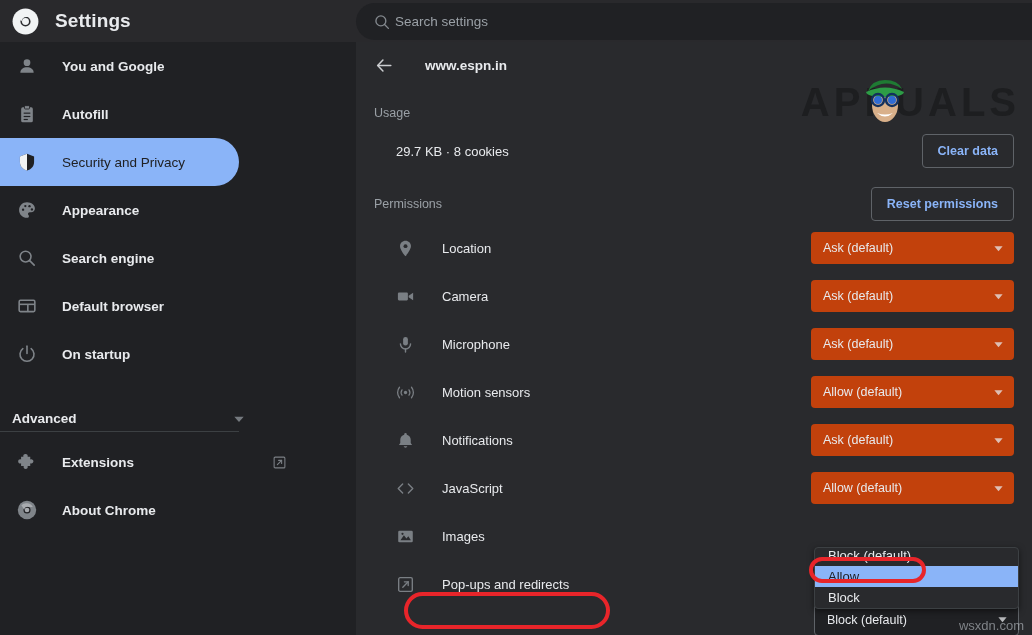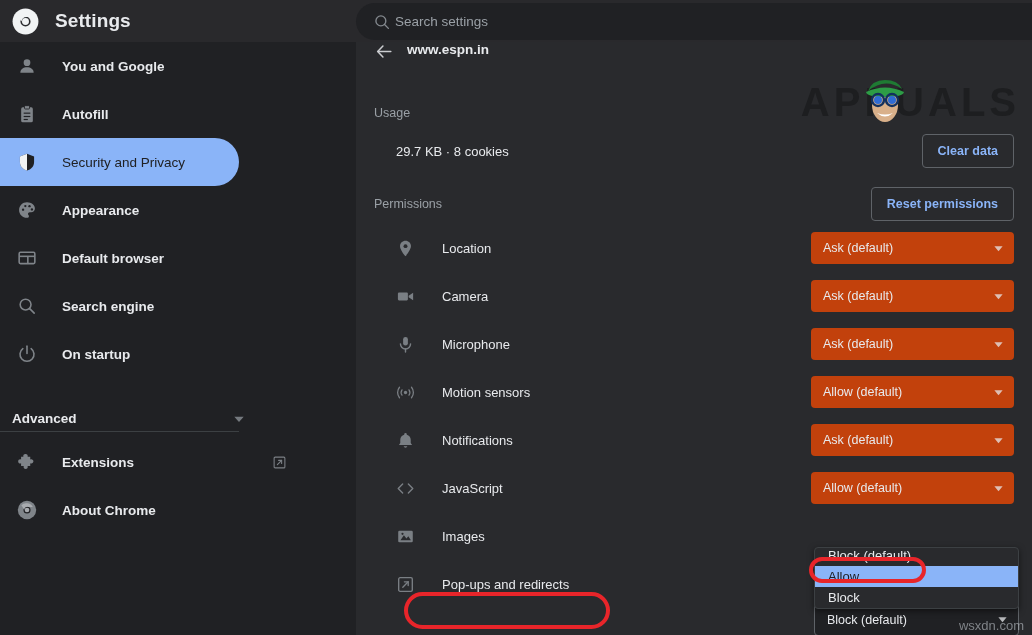--- a/index.html
+++ b/index.html
@@ -67,21 +67,21 @@
     width: 239px; height: 1px; background: #3c4043; margin: 5px 0 6px 0;
   }
   .nav-item .ext-link { margin-left: 113px; width: 15px; height: 15px; opacity: .75; }
 
   
   .main {
     position: absolute; left: 356px; top: 42px; width: 676px; height: 593px;
     background: #292a2d; overflow: hidden;
   }
   .sitehead {
-    display: flex; height: 46px; padding-left: 19px; gap: 13px;
+    display: flex; align-items: center; height: 46px; padding-left: 19px; gap: 31px;
   }
   .back-arrow { width: 19px; height: 19px; opacity: .85; cursor: pointer; }
   .site-url { font-size: 13.5px; font-weight: 700; color: #e8eaed; }
 
   .section-label {
     color: #9aa0a6; font-size: 12.5px; padding-left: 18px; padding-top: 18px;
   }
   .usage-row {
     display: flex; align-items: center; justify-content: space-between;
     padding: 0 18px 0 40px; height: 50px; margin-top: 6px;
@@ -217,33 +217,33 @@
         <circle cx="7.3" cy="11.6" r="1.4" fill="#202124"></circle>
         <circle cx="10" cy="7.3" r="1.4" fill="#202124"></circle>
         <circle cx="15" cy="7.4" r="1.4" fill="#202124"></circle>
         <circle cx="17.9" cy="11.3" r="1.4" fill="#202124"></circle>
       </svg>
       <span>Appearance</span>
     </div>
 
     <div class="nav-item">
       <svg class="ni-icon" viewBox="0 0 24 24">
+        <circle cx="10.3" cy="10.3" r="6.5" fill="none" stroke="#9aa0a6" stroke-width="1.9"></circle>
+        <line x1="15.2" y1="15.2" x2="20.6" y2="20.6" stroke="#9aa0a6" stroke-width="1.9" stroke-linecap="round"></line>
+      </svg>
+      <span>Search engine</span>
+    </div>
+
+    <div class="nav-item">
+      <svg class="ni-icon" viewBox="0 0 24 24">
         <rect x="2.6" y="5.2" width="18.8" height="13.6" rx="1.6" fill="none" stroke="#9aa0a6" stroke-width="1.9"></rect>
         <line x1="2.6" y1="10" x2="21.4" y2="10" stroke="#9aa0a6" stroke-width="1.9"></line>
         <line x1="13" y1="10" x2="13" y2="18.8" stroke="#9aa0a6" stroke-width="1.9"></line>
       </svg>
       <span>Default browser</span>
-    </div>
-
-    <div class="nav-item">
-      <svg class="ni-icon" viewBox="0 0 24 24">
-        <circle cx="10.3" cy="10.3" r="6.5" fill="none" stroke="#9aa0a6" stroke-width="1.9"></circle>
-        <line x1="15.2" y1="15.2" x2="20.6" y2="20.6" stroke="#9aa0a6" stroke-width="1.9" stroke-linecap="round"></line>
-      </svg>
-      <span>Search engine</span>
     </div>
 
     <div class="nav-item">
       <svg class="ni-icon" viewBox="0 0 24 24">
         <path d="M7 5.6a8.4 8.4 0 1 0 10 0" fill="none" stroke="#9aa0a6" stroke-width="1.9" stroke-linecap="round"></path>
         <line x1="12" y1="2.6" x2="12" y2="11.4" stroke="#9aa0a6" stroke-width="1.9" stroke-linecap="round"></line>
       </svg>
       <span>On startup</span>
     </div>
 

